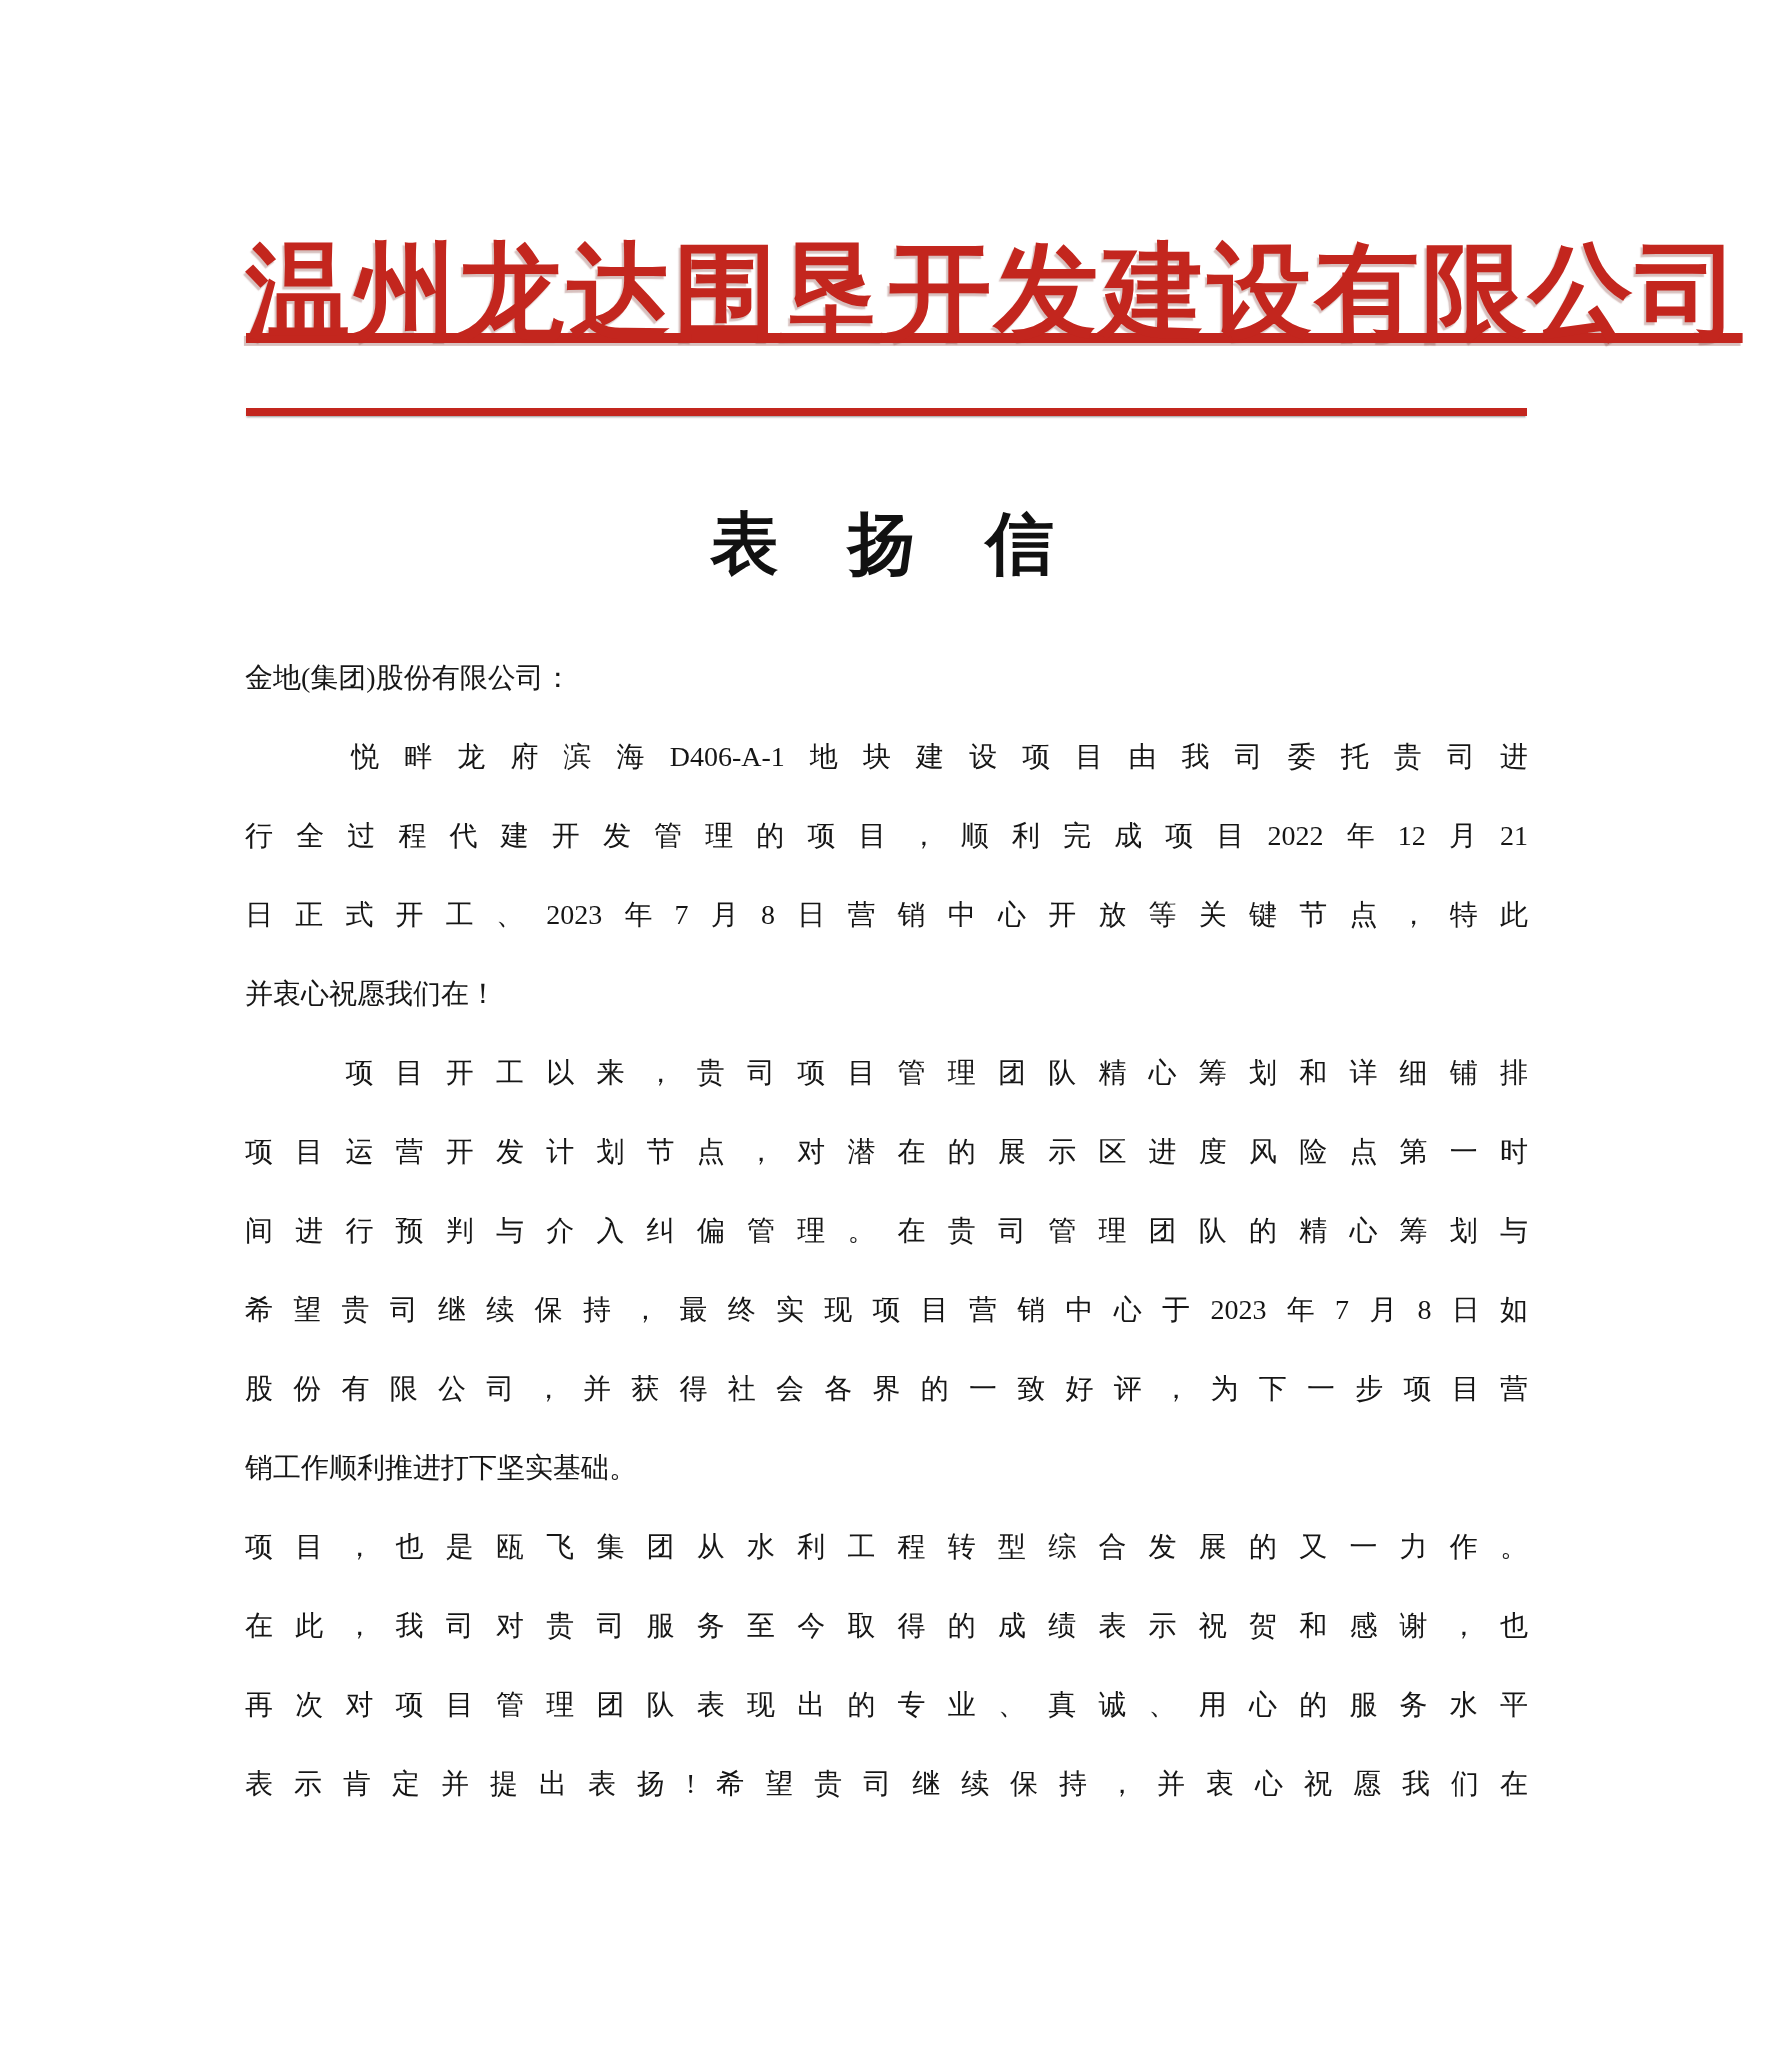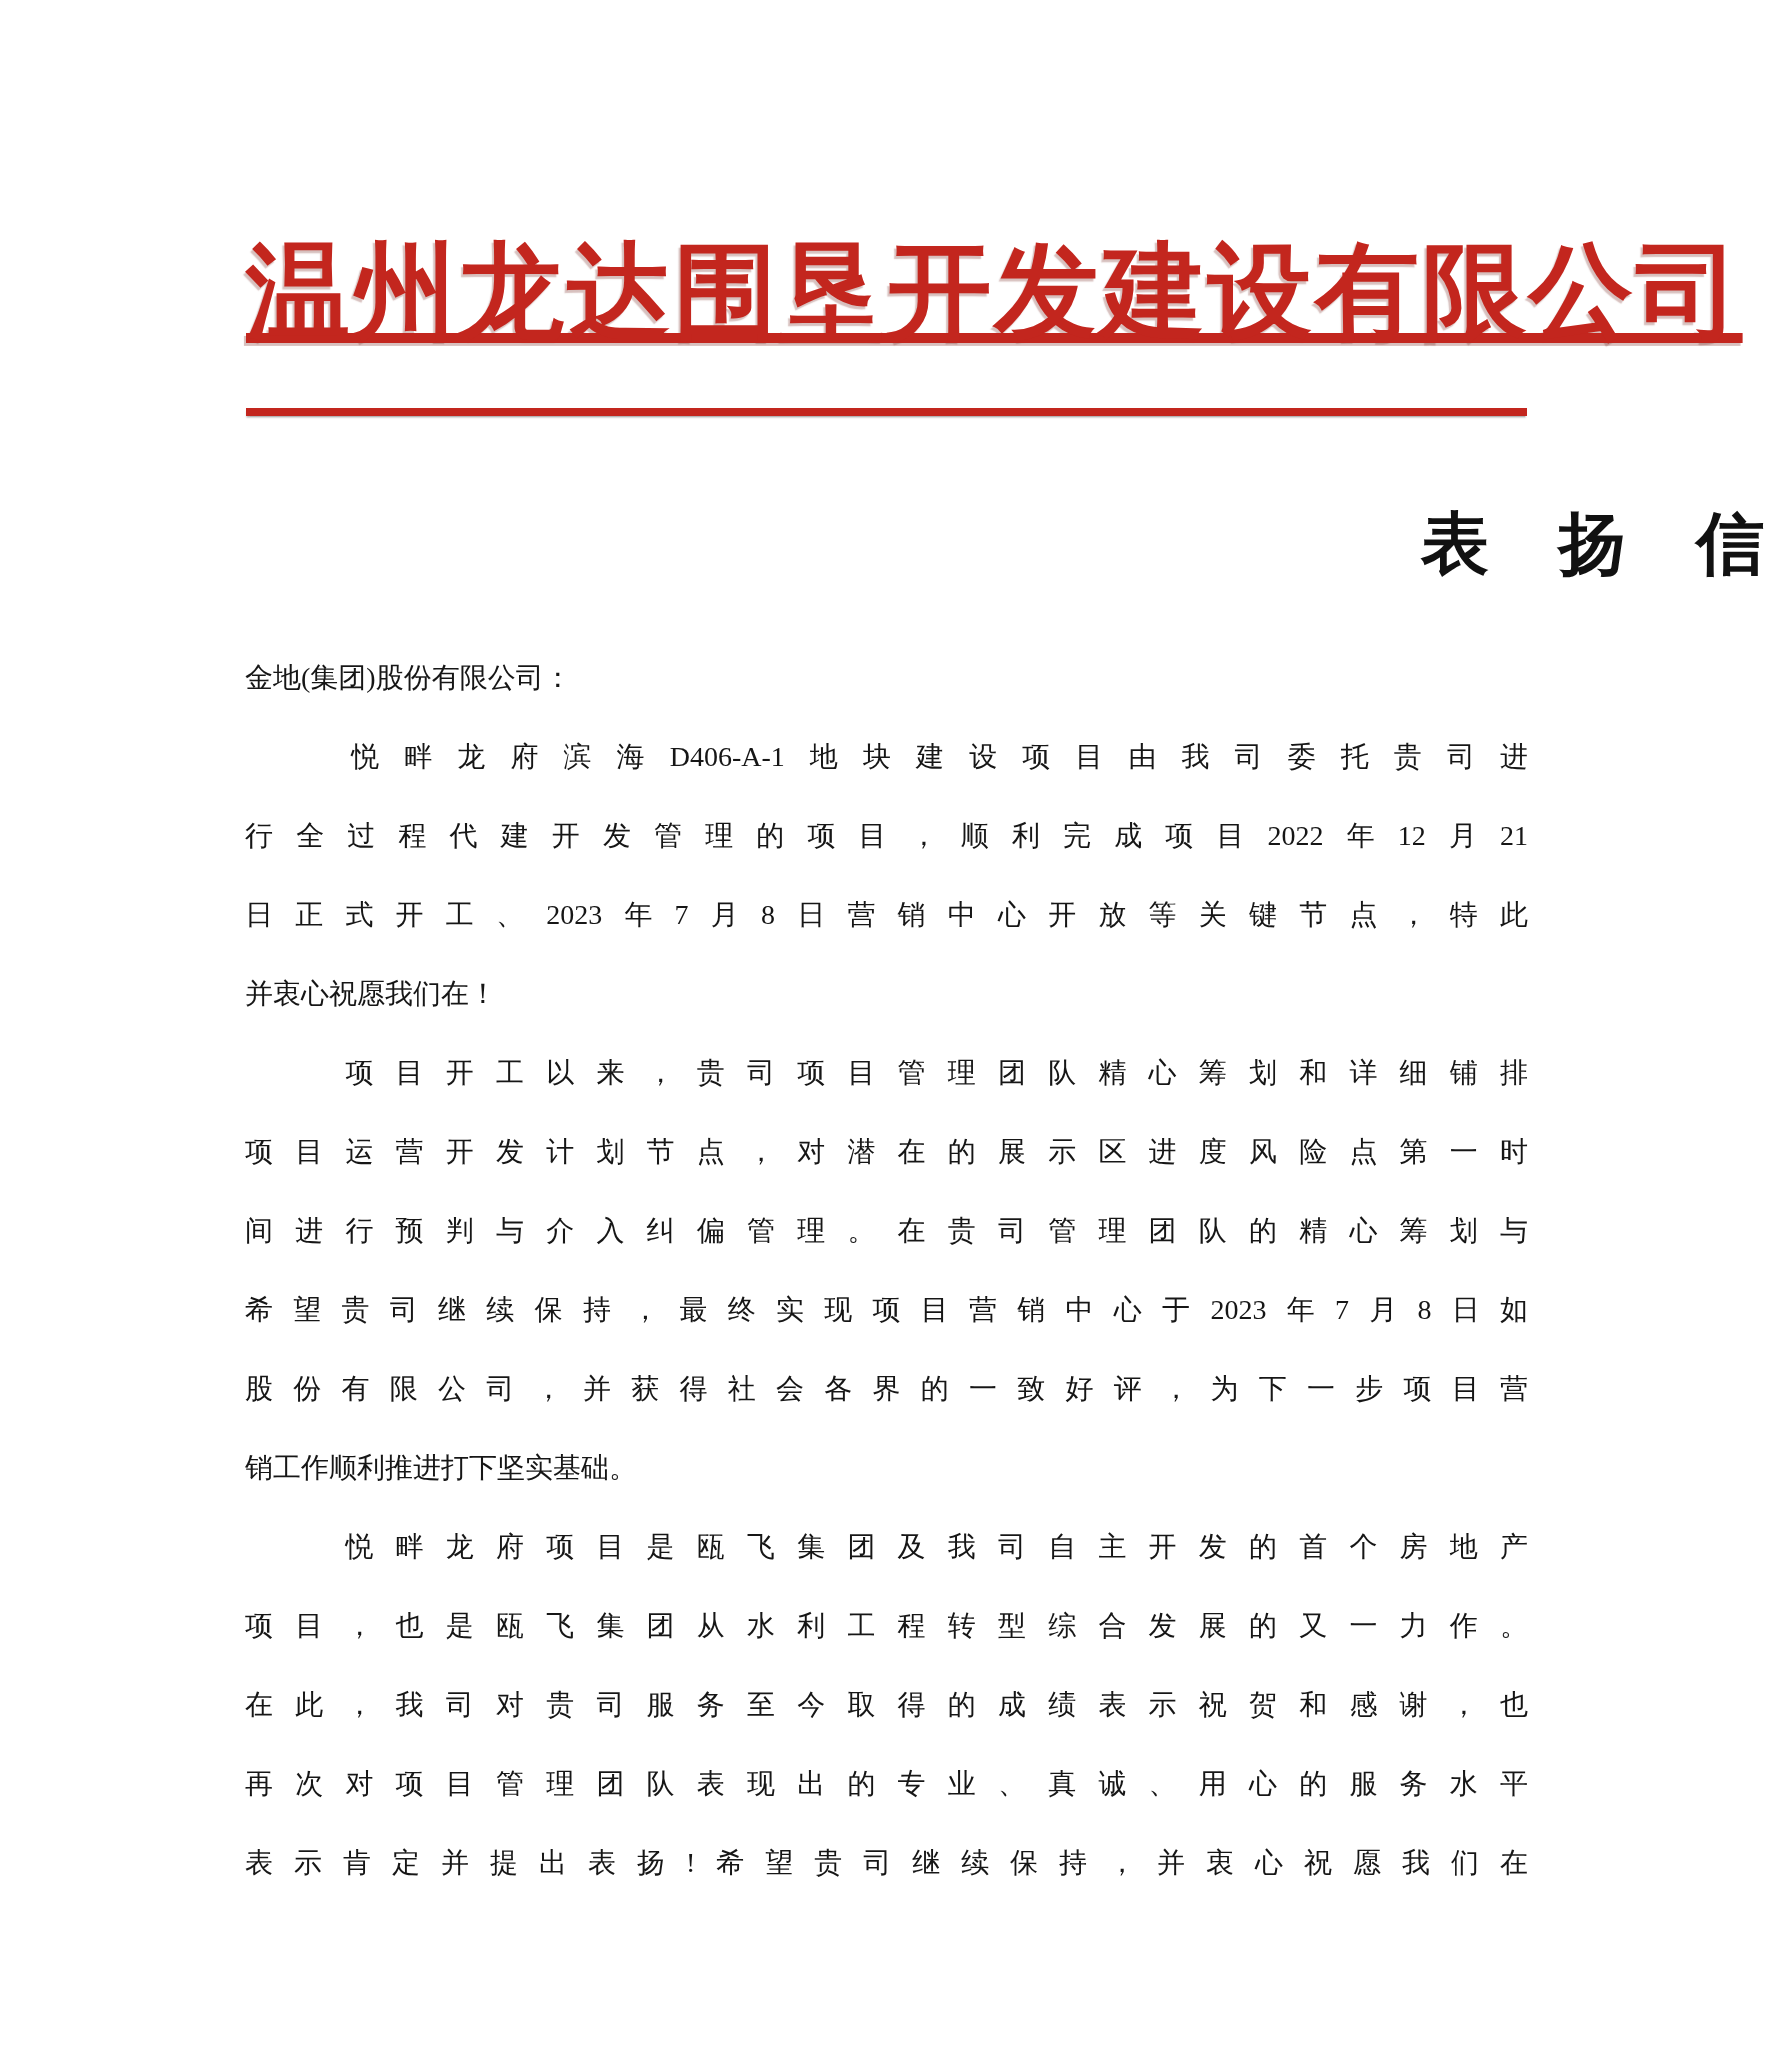--- a/index.html
+++ b/index.html
@@ -33,21 +33,21 @@
     position:absolute;
     left:246px;top:408px;
     width:1281px;height:8.3px;
     background:var(--accent);
     box-shadow:0 2.9px 1.7px -0.8px rgba(120,120,120,0.55);
   }
   .letter-title{
     position:absolute;
     left:0;top:499px;
     width:1765px;
-    text-align:right;
+    text-align:center;
     font-size:68px;
     font-weight:bold;
     letter-spacing:0.8px;
     color:#111111;
   }
   .letter-body{
     position:absolute;
     left:245px;top:638px;
     width:1283px;
     font-size:28px;
@@ -82,21 +82,20 @@
         <div class="body-line just">　　悦畔龙府滨海D406-A-1地块建设项目由我司委托贵司进</div>
         <div class="body-line just">行全过程代建开发管理的项目，顺利完成项目2022年12月21</div>
         <div class="body-line just">日正式开工、2023年7月8日营销中心开放等关键节点，特此</div>
         <div class="body-line">并衷心祝愿我们在！</div>
         <div class="body-line just">　　项目开工以来，贵司项目管理团队精心筹划和详细铺排</div>
         <div class="body-line just">项目运营开发计划节点，对潜在的展示区进度风险点第一时</div>
         <div class="body-line just">间进行预判与介入纠偏管理。在贵司管理团队的精心筹划与</div>
         <div class="body-line just">希望贵司继续保持，最终实现项目营销中心于2023年7月8日如</div>
         <div class="body-line just">股份有限公司，并获得社会各界的一致好评，为下一步项目营</div>
         <div class="body-line">销工作顺利推进打下坚实基础。</div>
-        <div class="body-line just">　　悦畔龙府项目是瓯飞集团及我司自主开发的首个房地产</div>
         <div class="body-line just">项目，也是瓯飞集团从水利工程转型综合发展的又一力作。</div>
         <div class="body-line just">在此，我司对贵司服务至今取得的成绩表示祝贺和感谢，也</div>
         <div class="body-line just">再次对项目管理团队表现出的专业、真诚、用心的服务水平</div>
         <div class="body-line just">表示肯定并提出表扬!希望贵司继续保持，并衷心祝愿我们在</div>
       </div>
   </div>
 
 </div>
 
 

